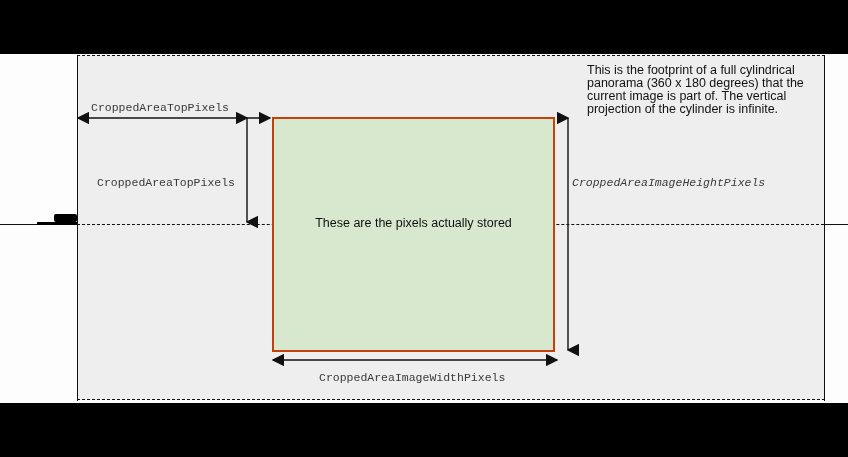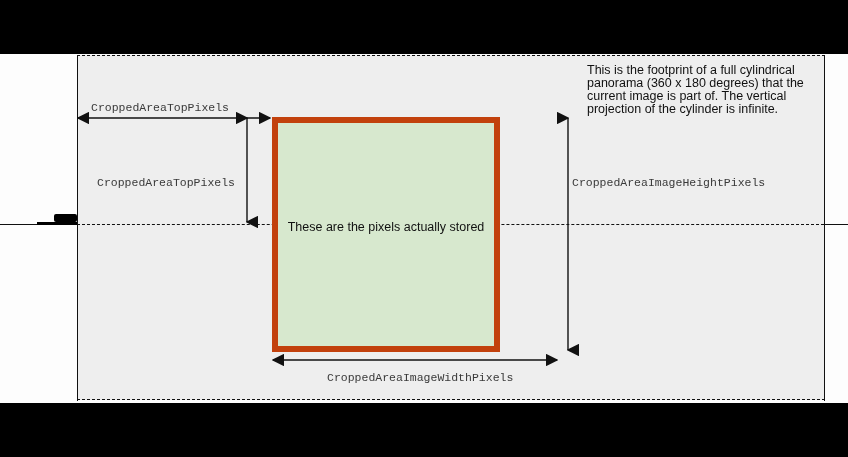--- a/index.html
+++ b/index.html
@@ -98,24 +98,24 @@
     height: 8px;
     background: #000000;
     border-radius: 2px;
   }
 
   
   .crop-box {
     position: absolute;
     left: 272px;
     top: 117px;
-    width: 228px;
+    width: 283px;
     height: 235px;
     background: #d7e8ce;
-    border: 6px solid #c2410c;
+    border: 2px solid #c2410c;
     box-sizing: border-box;
   }
   .crop-text {
     position: absolute;
     left: 0;
     top: 96px;
     width: 100%;
     text-align: center;
     font-size: 12.5px;
     line-height: 16px;
@@ -136,22 +136,22 @@
   
   .mono-label {
     position: absolute;
     font-family: "Liberation Mono", "DejaVu Sans Mono", monospace;
     font-size: 11.5px;
     color: #3a3a3a;
     white-space: nowrap;
   }
   .label-left    { left: 91px;  top: 101px; }
   .label-top     { left: 97px;  top: 176px; text-align: right; }
-  .label-height  { left: 572px; top: 176px; }
-  .label-width   { left: 327px; top: 371px; }
+  .label-height  { left: 572px; top: 176px; font-style: italic; }
+  .label-width   { left: 319px; top: 371px; }
 
   
   .arrow-svg {
     position: absolute;
     overflow: visible;
   }
   .arrow-h-left  { left: 70px;  top: 110px; }
   .arrow-v-top   { left: 240px; top: 110px; }
   .arrow-v-right { left: 560px; top: 110px; }
   .arrow-h-bot   { left: 265px; top: 352px; }

